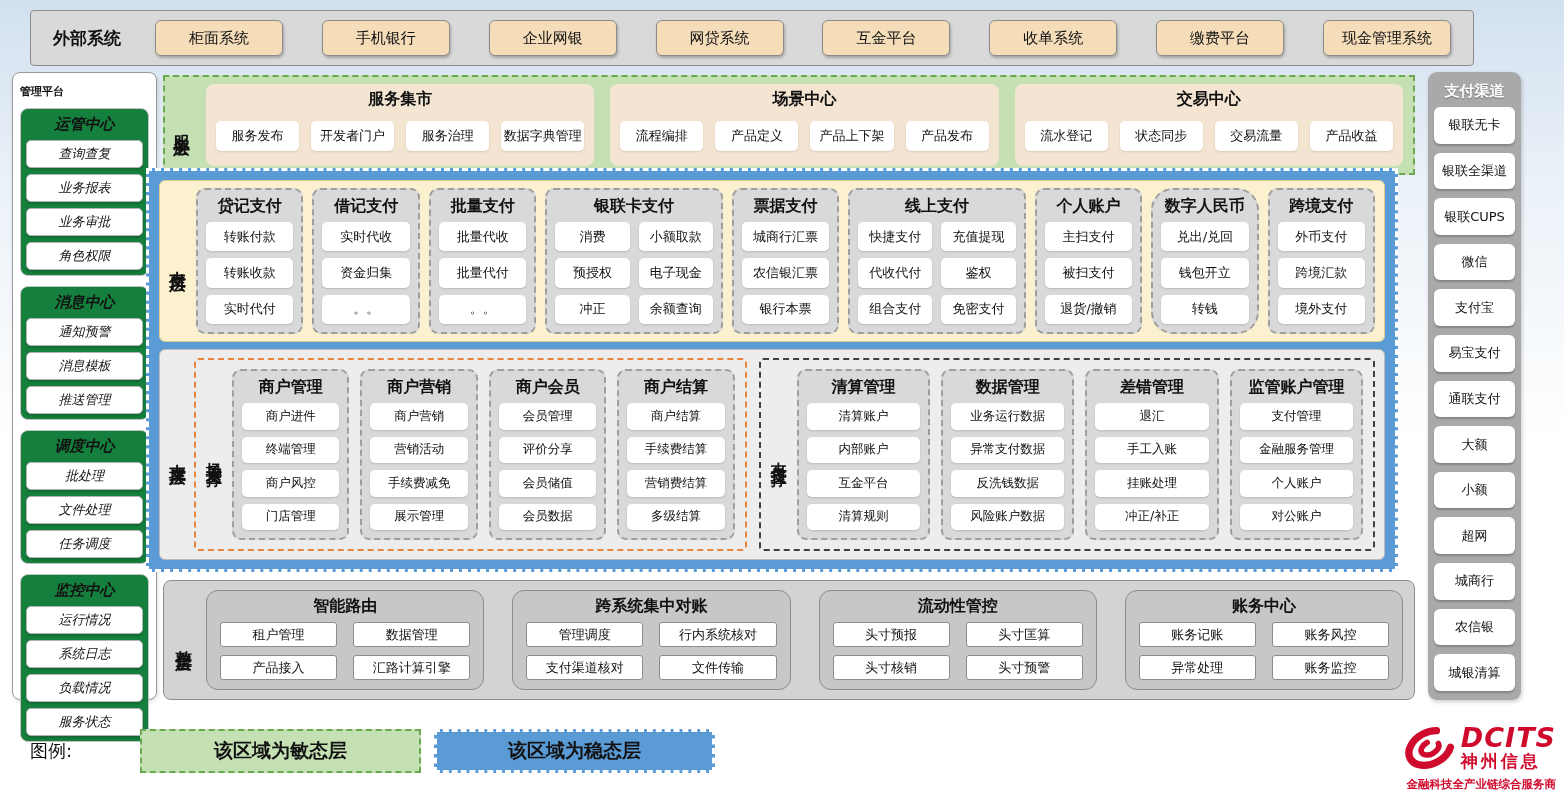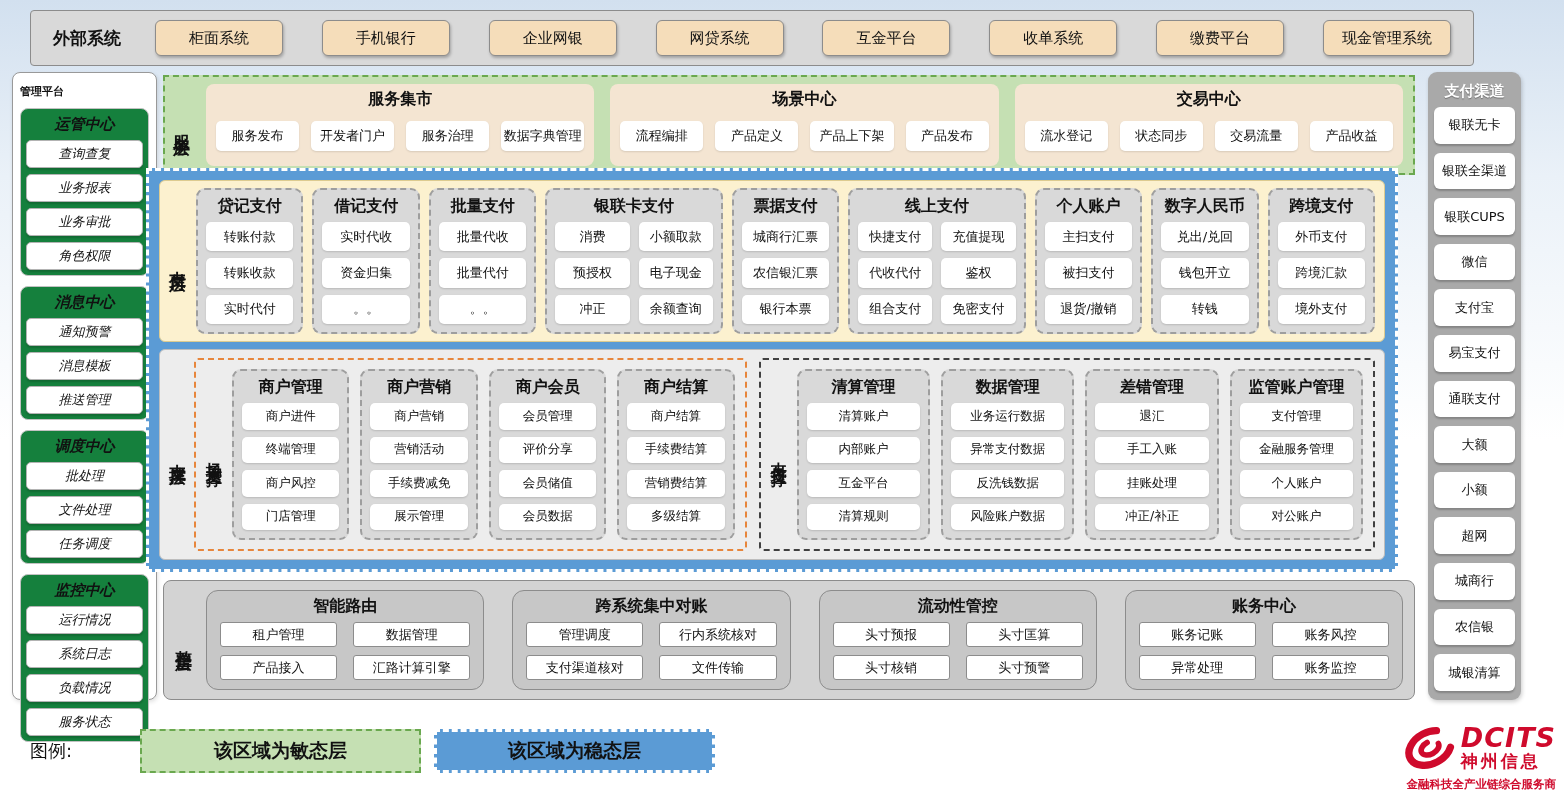--- a/index.html
+++ b/index.html
@@ -295,21 +295,21 @@
           </div>
         </div>
         <div class="group" style="flex: 1 1 0px;">
           <div class="group-title">个人账户</div>
           <div class="group-items">
             <div class="item">主扫支付</div>
             <div class="item">被扫支付</div>
             <div class="item">退货/撤销</div>
           </div>
         </div>
-        <div class="group" style="flex: 1 1 0px;">
+        <div class="group" style="flex: 1 1 0px; border-radius: 22px;">
           <div class="group-title">数字人民币</div>
           <div class="group-items">
             <div class="item">兑出/兑回</div>
             <div class="item">钱包开立</div>
             <div class="item">转钱</div>
           </div>
         </div>
         <div class="group" style="flex: 1 1 0px;">
           <div class="group-title">跨境支付</div>
           <div class="group-items">

